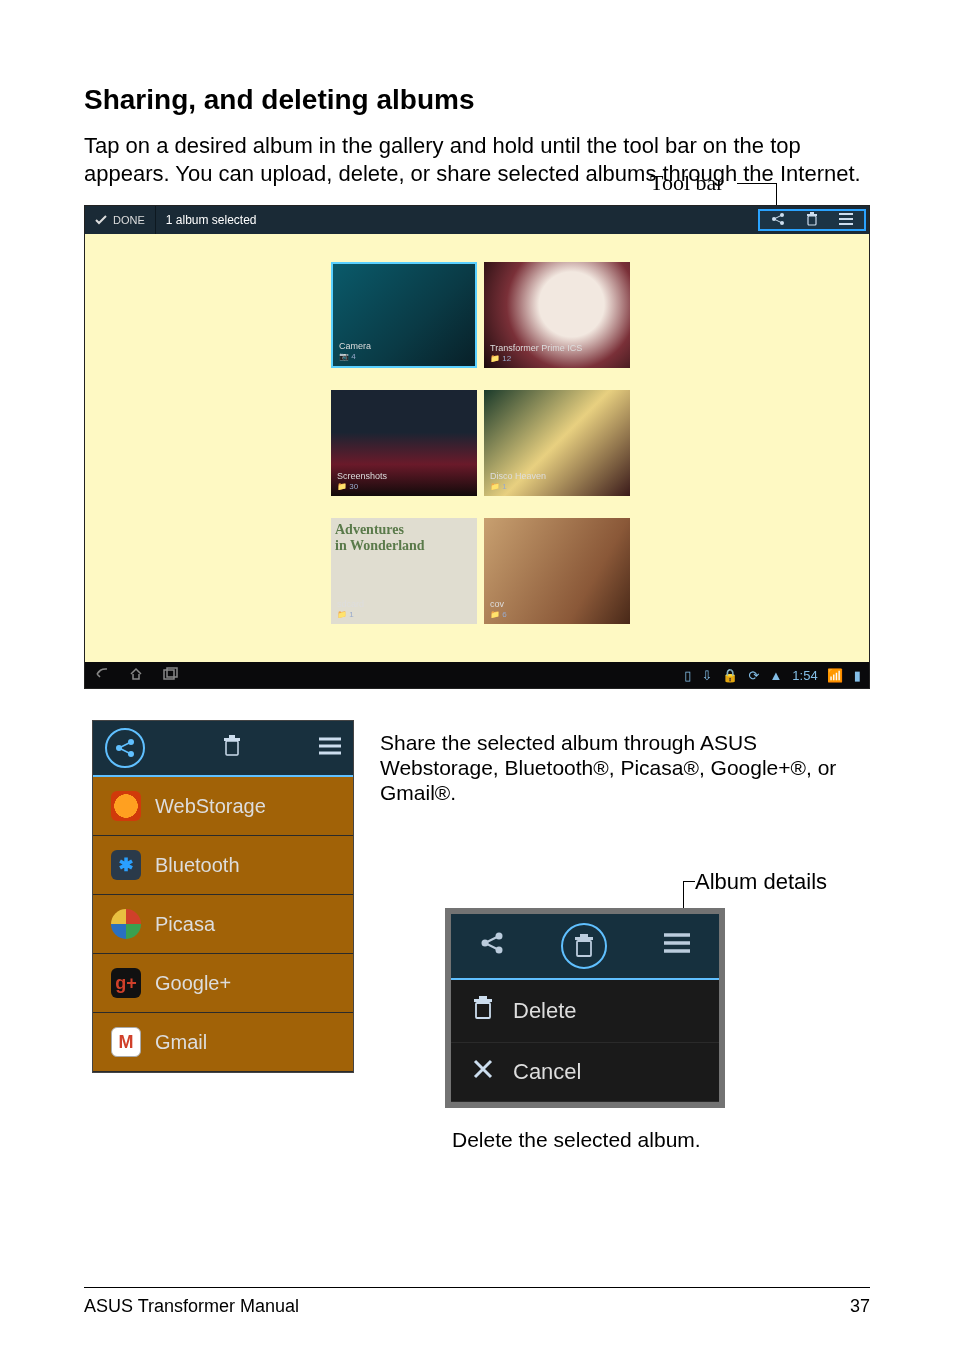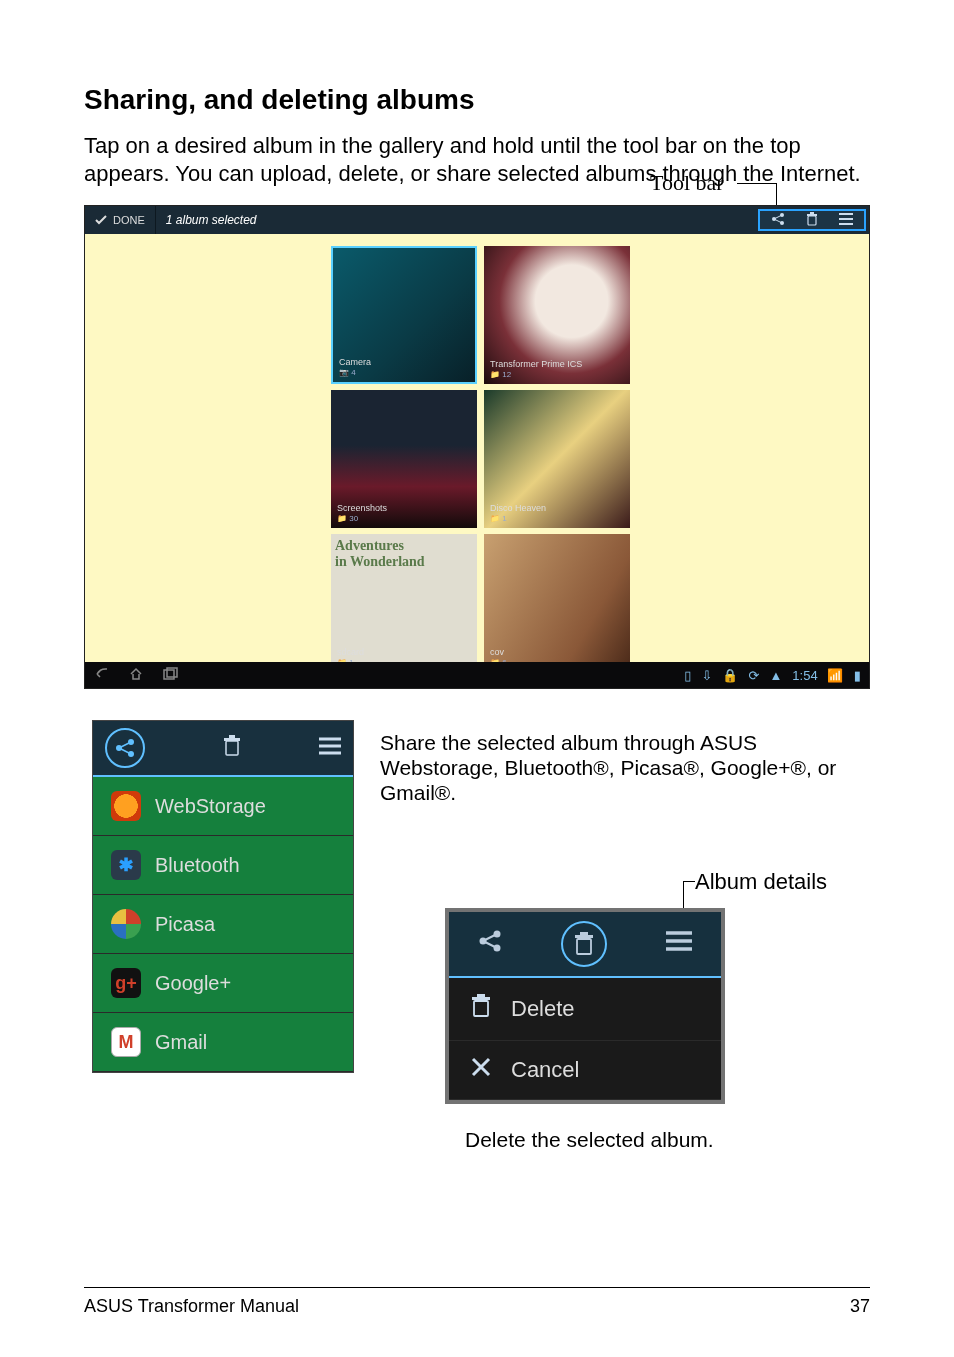--- a/index.html
+++ b/index.html
@@ -6,51 +6,51 @@
   body { width:954px; height:1357px; background:#fff; font-family:Arial, Helvetica, sans-serif; color:#000; position:relative; }
   .page { padding:84px 84px 40px 84px; width:100%; height:100%; position:relative; }
   h2 { font-size:28px; font-weight:bold; margin-bottom:16px; }
   .intro { font-size:22px; line-height:1.25;margin-top:15px; }
   .toolbar-label { position:absolute; font-size:22px; }
   .toolbar-leader { position:absolute; border-right:1.5px solid #000; border-top:1.5px solid #000; }
   
   .tablet { position:relative; width:786px; height:484px; background:#fef9c3; border:1px solid #222; margin-top:18px; overflow:hidden; }
   .topbar { position:absolute; top:0; left:0; right:0; height:28px; background:#1a2a36; display:flex; align-items:center; color:#ddd; font-size:11px; }
   .done { display:flex; align-items:center; gap:6px; padding:0 10px; border-right:1px solid #0d1820; height:100%; }
-  .selcount { padding:0 10px; font-size:12px; color:#fff;font-style:italic; }
+  .selcount { padding:0 10px; font-size:12px; color:#fff; }
   .rtbox { position:absolute; top:3px; right:3px; height:22px; width:108px; border:2px solid #2aa3ff; background:rgba(30,60,80,.6); display:flex; align-items:center; justify-content:space-around; }
   .ic { color:#ddd; }
   .grid { position:absolute; top:40px; left:246px; width:300px; display:grid; grid-template-columns:1fr 1fr; gap:6px; }
-  .album { position:relative; width:146px; height:138px; background:#223; font-size:0; }
+  .album { position:relative; width:146px; height:106px; background:#223; font-size:0;margin-top:16px; }
   .album .lbl { position:absolute; bottom:4px; left:6px; right:4px; color:#ddd; font-size:9px; line-height:1.1; }
   .album .lbl .sub { color:#9ac; font-size:8px; }
   .alb1 { background:linear-gradient(135deg,#0a5a6a,#0a3a45 60%,#082028); border:2px solid #5ad0ff; }
   .alb2 { background:radial-gradient(circle at 60% 40%,#f2e8e0 0 30%,#7a3038 60%,#1a0a0c); }
   .alb3 { background:linear-gradient(180deg,#1a2432 0 40%,#6a1a2a 70%,#120a0a); }
   .alb4 { background:linear-gradient(135deg,#1a3a2a,#e8d080 50%,#3a1a1a); }
   .alb5 { background:#e0ddd0; }
   .alb5 .book { position:absolute; top:4px; left:4px; right:4px; color:#5a7a4a; font-family:Georgia,serif; font-size:14px; font-weight:bold; }
   .alb6 { background:linear-gradient(120deg,#c8a070,#8a5838 70%,#482818);padding-left:41px; }
   .navbar { position:absolute; bottom:0; left:0; right:0; height:26px; background:#0a0a0c; display:flex; align-items:center; color:#888; font-size:14px; padding:0 8px; }
   .navbar .navicons { display:flex; gap:20px; }
   .navbar .status { margin-left:auto; display:flex; gap:10px; align-items:center; color:#84bfe8; font-size:13px; }
   
-  .sharepanel { position:absolute; width:262px; border:1px solid #444; background:#15803d; color:#ddd; }
+  .sharepanel { position:absolute; width:262px; border:1px solid #444; background:#a16207; color:#ddd; }
   .sp-head { background:#18303e; height:56px; display:flex; align-items:center; justify-content:space-between; padding:0 12px; border-bottom:2px solid #60c0ff; }
   .sp-head .circ { width:40px; height:40px; border:2px solid #60c0ff; border-radius:50%; display:flex; align-items:center; justify-content:center; color:#60c0ff; }
   .sp-item { display:flex; align-items:center; gap:14px; padding:14px 18px; font-size:20px; border-bottom:1px solid #2a2a2a; }
   .sp-ico { width:30px; height:30px; border-radius:6px; display:flex; align-items:center; justify-content:center; font-size:18px; font-weight:bold; }
   .ws { background:radial-gradient(circle at 50% 50%,#ffa020 0 55%,#d03a0a 56% 100%); }
   .bt { background:#2a3a4a; color:#2aa0ff; }
   .pc { background:radial-gradient(from 0deg,#d0402a,#e8c040,#3aa050,#2a70c0,#d0402a); background:conic-gradient(#d0402a 0 25%,#3aa050 25% 50%,#2a70c0 50% 75%,#e8c040 75% 100%); border-radius:50%; }
   .gp { background:#111; color:#d0402a; }
   .gm { background:#fff; color:#d0402a; border:1px solid #aaa; }
   .sharetext { position:absolute; font-size:21px; line-height:1.2; }
   
-  .delpanel { position:absolute; width:280px; border:4px solid #737373; background:#1a1a1a; color:#ddd; }
+  .delpanel { position:absolute; width:280px; border:6px solid #737373; background:#1a1a1a; color:#ddd; }
   .dp-head { background:#16303e; height:66px; display:flex; align-items:center; justify-content:space-around; border-bottom:2px solid #60c0ff; color:#bcd; font-size:22px; }
   .dp-head .circ { width:46px; height:46px; border:2px solid #60c0ff; border-radius:50%; display:flex; align-items:center; justify-content:center; color:#bcd; }
   .dp-item { display:flex; align-items:center; gap:20px; padding:16px 22px; font-size:22px; border-bottom:1px solid #2a2a2a; }
   .dp-leader { position:absolute; border-left:1.5px solid #000; border-top:1.5px solid #000; }
   .footer { position:absolute; bottom:40px; left:84px; right:84px; border-top:1px solid #000; padding-top:8px; display:flex; justify-content:space-between; font-size:18px; }
   
   svg { overflow:visible; }
 </style>
 </head>
 <body>
@@ -209,19 +209,19 @@
           </svg></span>
       <span>Delete</span>
     </div>
     <div class="dp-item">
       <span><svg width="20" height="20">
             <path d="M2 2 L18 18 M18 2 L2 18" stroke="#cde" stroke-width="3"></path>
           </svg></span>
       <span>Cancel</span>
     </div>
   </div>
-  <div style="position:absolute; top:1128px; left:465px; font-size:21px;">Delete the selected album.</div>
+  <div style="position:absolute; top:1128px; left:452px; font-size:21px;">Delete the selected album.</div>
 
   <div class="footer">
     <span>ASUS Transformer Manual</span>
     <span>37</span>
   </div>
 </div>
 
 </body></html>

